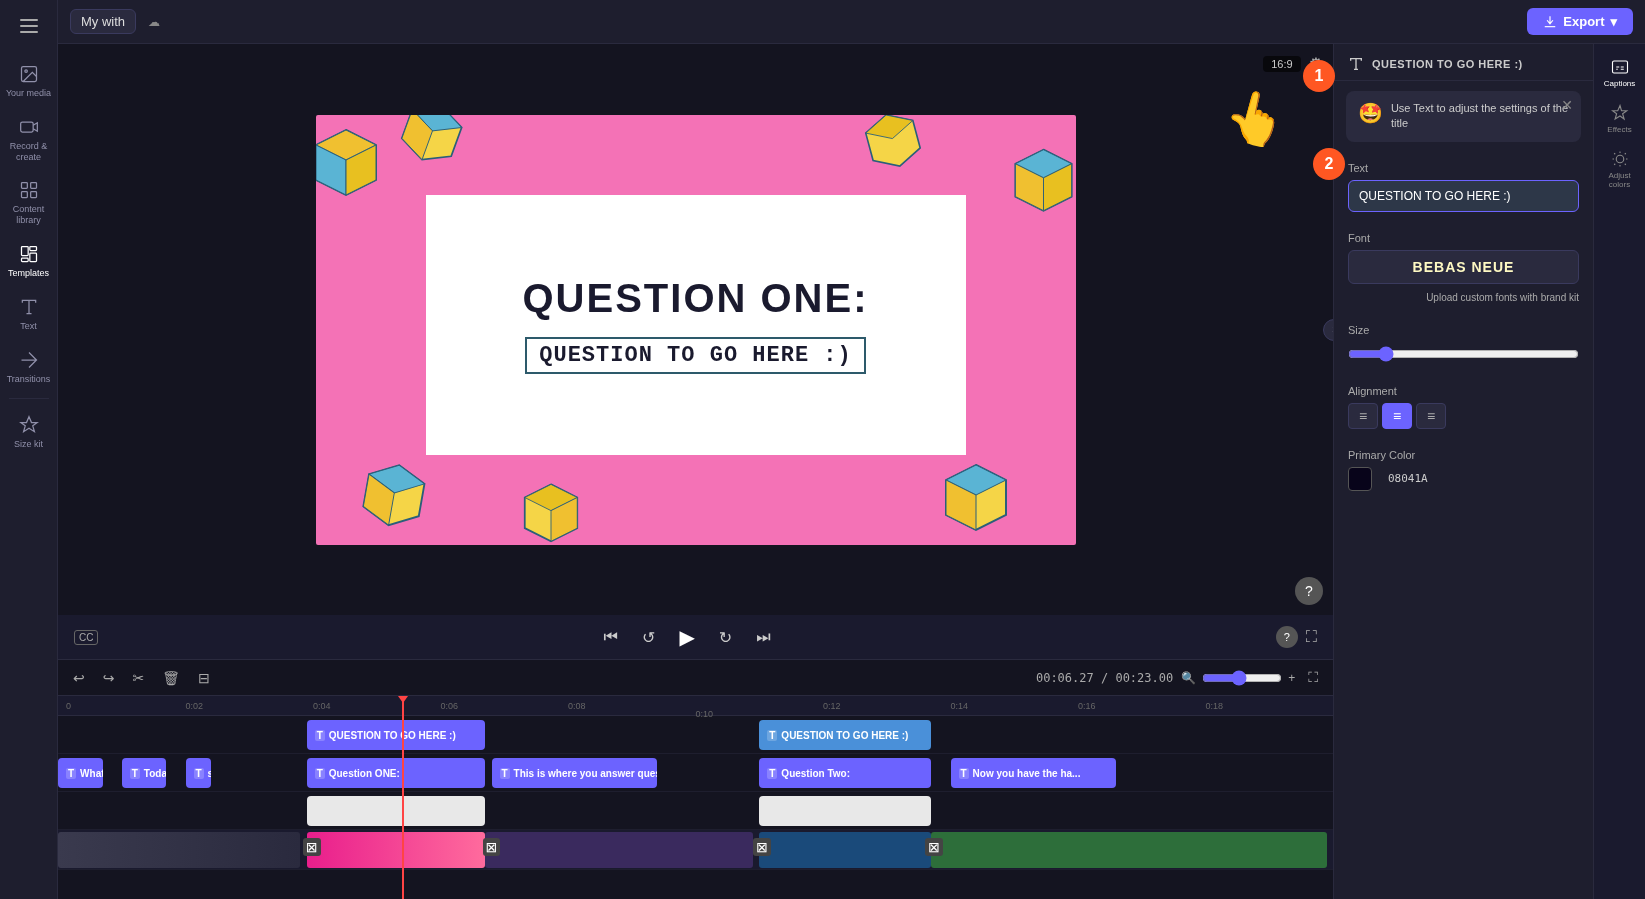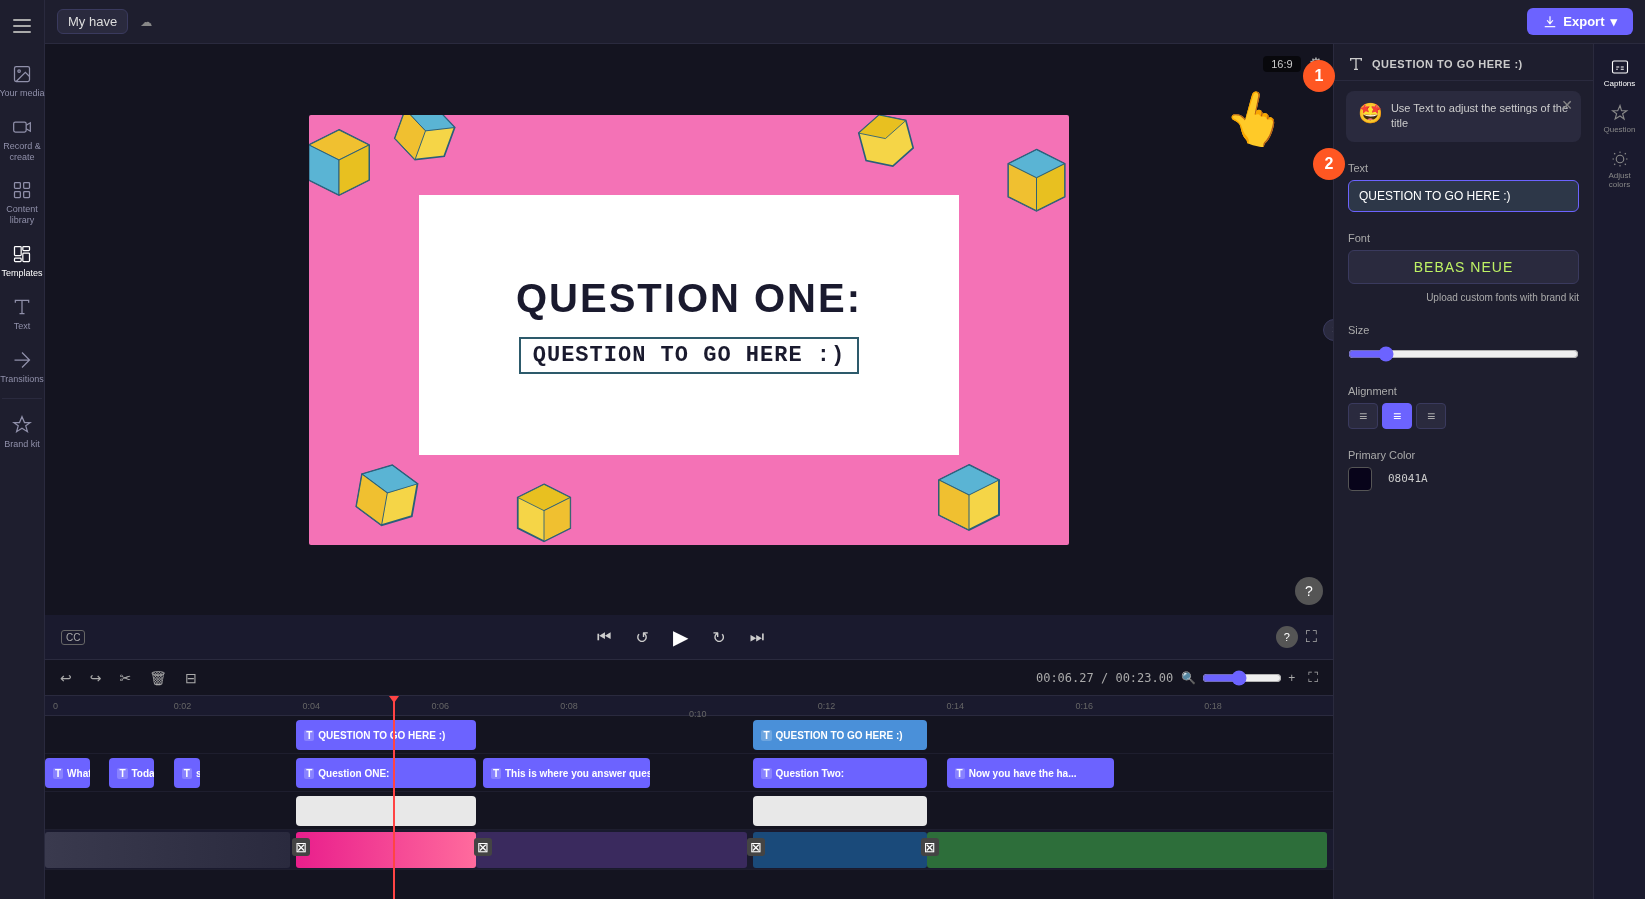--- a/index.html
+++ b/index.html
@@ -9,21 +9,21 @@
       font-family: -apple-system, BlinkMacSystemFont, 'Segoe UI', sans-serif;
       font-size: 12px;
       width: 1645px;
       height: 899px;
       overflow: hidden;
       display: flex;
     }
 
     
     .sidebar {
-      width: 45px;
+      width: 58px;
       background: #1e1e2e;
       display: flex;
       flex-direction: column;
       align-items: center;
       padding: 8px 0;
       border-right: 1px solid #2a2a3e;
       flex-shrink: 0;
     }
     .sidebar-top {
       display: flex;
@@ -432,23 +432,23 @@
       outline: none;
     }
 
     
     .font-selector {
       width: 100%;
       background: #2a2a3e;
       border: 1px solid #3a3a5e;
       border-radius: 6px;
       padding: 8px 10px;
-      color: #bef264;
+      color: #fef9c3;
       font-size: 14px;
-      font-weight: 400;
+      font-weight: 700;
       font-family: 'Arial Black', sans-serif;
       letter-spacing: 1px;
       cursor: pointer;
       text-align: center;
     }
 
     .upload-fonts-link {
       font-size: 10px;
       color: #6c63ff;
       cursor: pointer;
@@ -620,29 +620,29 @@
       <svg viewBox="0 0 24 24" fill="none" stroke="currentColor" stroke-width="1.5">
           <path d="M3 12h18M12 3l9 9-9 9"></path>
         </svg>
       <span class="sidebar-item-label">Transitions</span>
     </div>
     <div class="sidebar-divider"></div>
     <div class="sidebar-item">
       <svg viewBox="0 0 24 24" fill="none" stroke="currentColor" stroke-width="1.5">
           <path d="M12 2l3 7h7l-5.5 4 2 7L12 16l-6.5 4 2-7L2 9h7z"></path>
         </svg>
-      <span class="sidebar-item-label">Brand kit</span>
+      <span class="sidebar-item-label">Size kit</span>
     </div>
   </div>
 </div>
 
 <div class="main-area">
 
   <div class="topbar">
-    <div class="video-title">My have</div>
+    <div class="video-title">My with</div>
     <span class="cloud-icon">☁</span>
     <div class="topbar-spacer"></div>
     <button class="export-btn">
       <svg width="14" height="14" viewBox="0 0 24 24" fill="none" stroke="currentColor" stroke-width="2">
           <path d="M12 2v13M7 9l5 6 5-6"></path>
           <path d="M3 20h18"></path>
         </svg>
       <span>Export</span>
       <span>▾</span>
     </button>
@@ -915,21 +915,21 @@
         <svg viewBox="0 0 24 24" fill="none" stroke="currentColor" stroke-width="1.5">
             <rect x="2" y="4" width="20" height="16" rx="2"></rect>
             <path d="M7 12h4M7 15h2M13 12h4M13 15h4"></path>
           </svg>
         <span class="ri-item-label">Captions</span>
       </div>
       <div class="ri-item">
         <svg viewBox="0 0 24 24" fill="none" stroke="currentColor" stroke-width="1.5">
             <path d="M12 2l2 7h7l-5.5 4 2 7L12 16l-6.5 4 2-7L2 9h7z"></path>
           </svg>
-        <span class="ri-item-label">Question</span>
+        <span class="ri-item-label">Effects</span>
       </div>
       <div class="ri-item">
         <svg viewBox="0 0 24 24" fill="none" stroke="currentColor" stroke-width="1.5">
             <circle cx="12" cy="12" r="5"></circle>
             <path d="M12 2v2M12 20v2M4.22 4.22l1.42 1.42M18.36 18.36l1.42 1.42M2 12h2M20 12h2M4.22 19.78l1.42-1.42M18.36 5.64l1.42-1.42"></path>
           </svg>
         <span class="ri-item-label">Adjust colors</span>
       </div>
     </div>
   </div>

